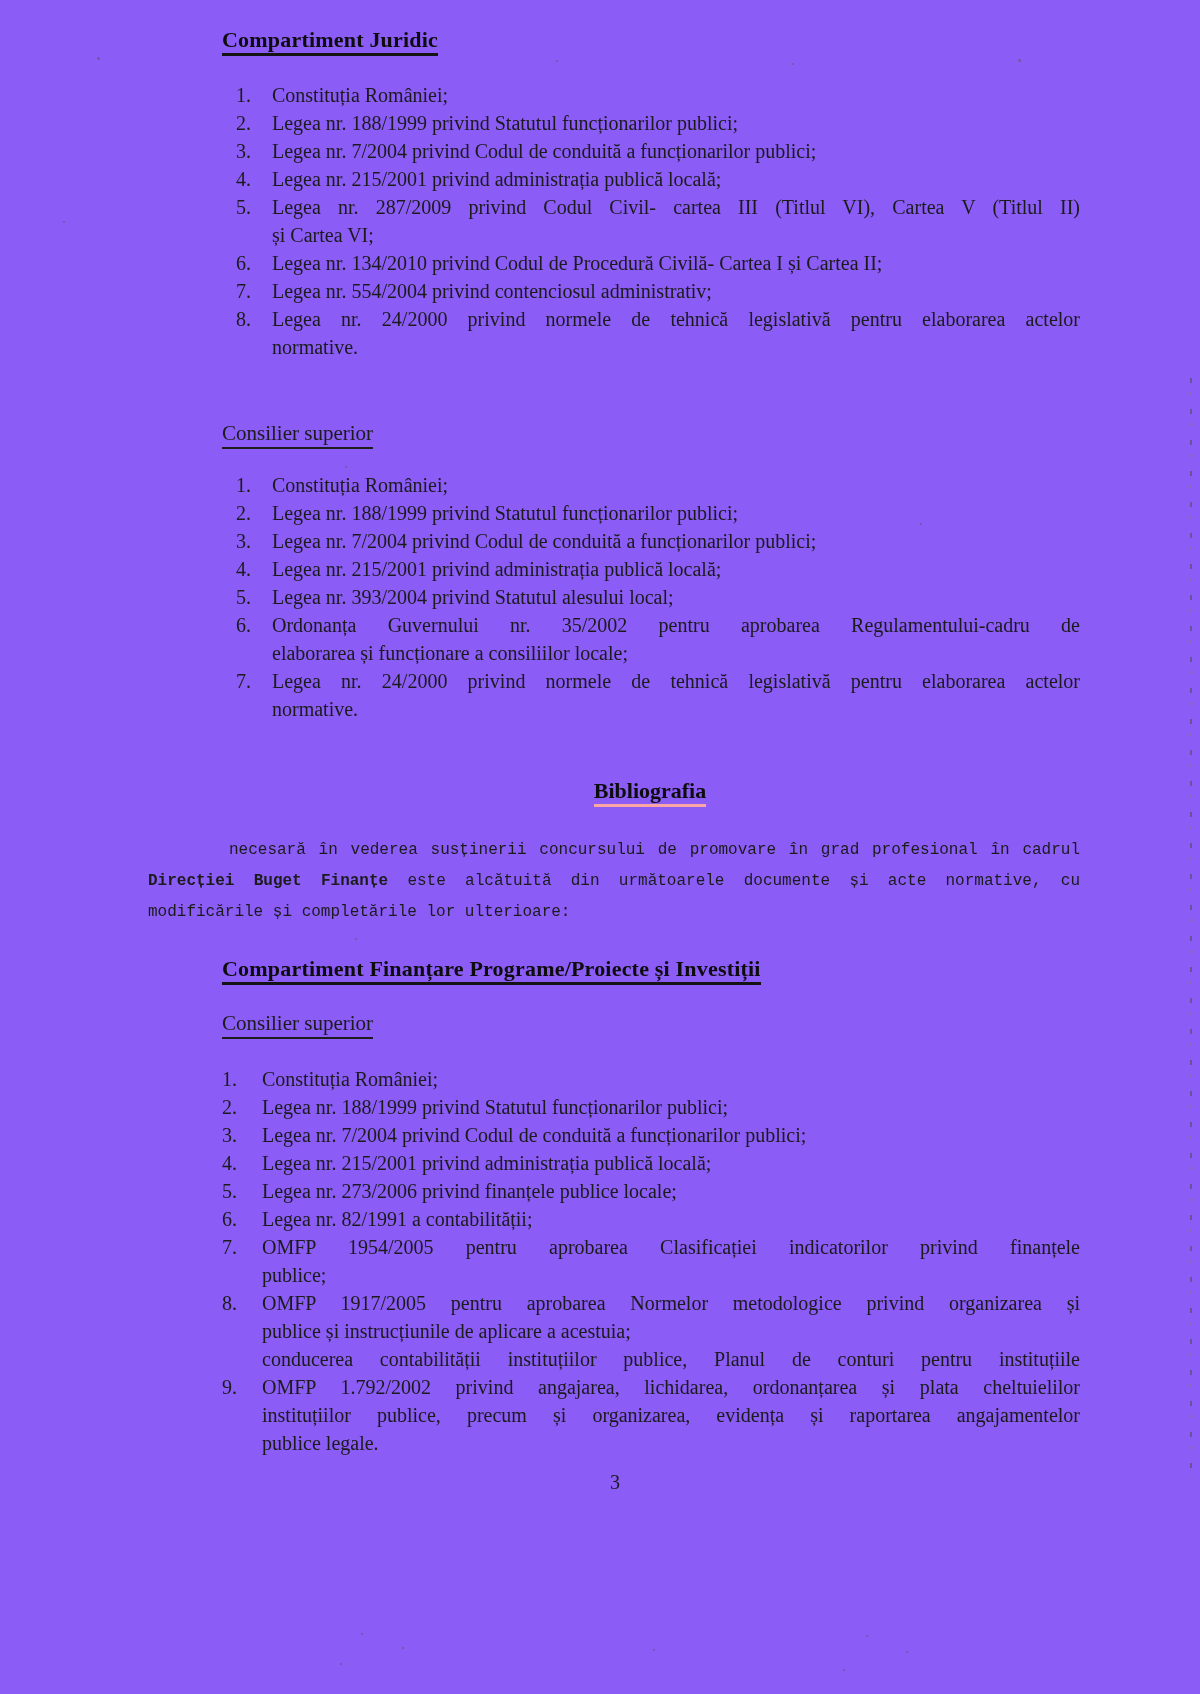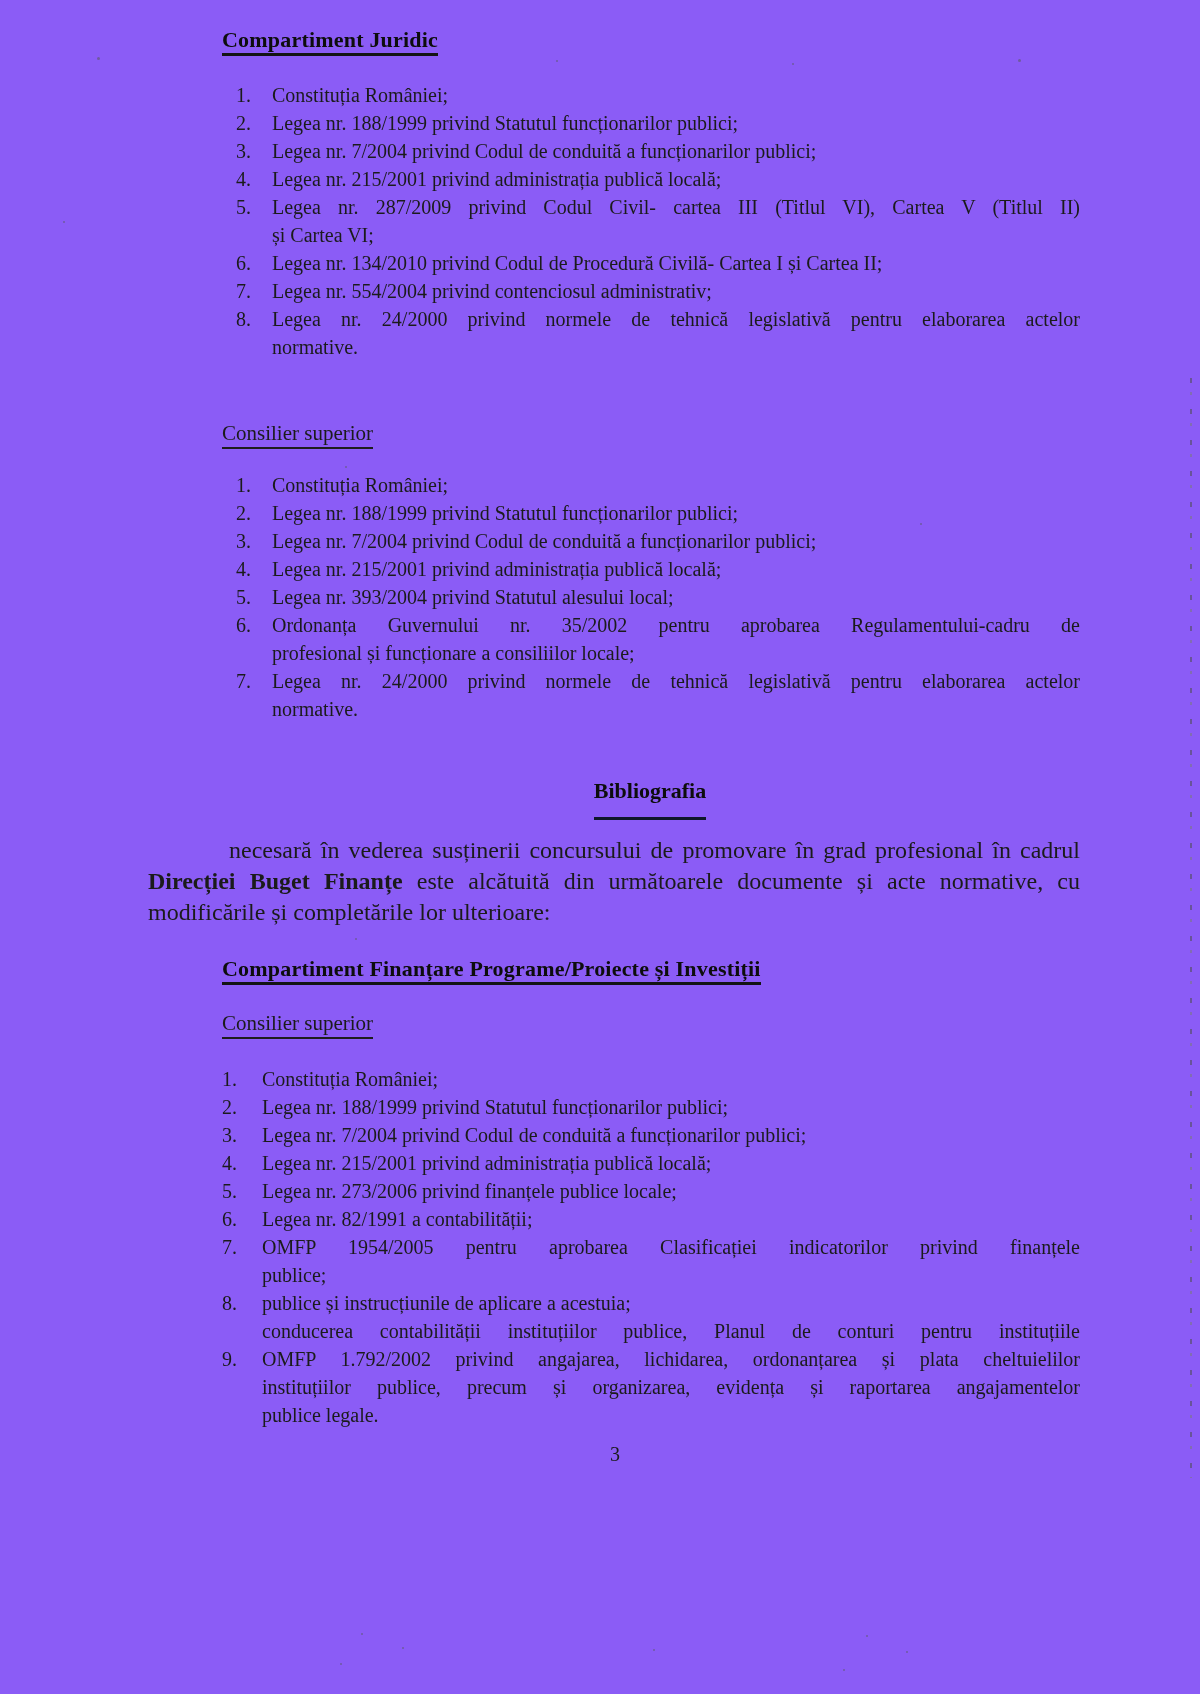--- a/index.html
+++ b/index.html
@@ -33,23 +33,23 @@
   
   ol.law-list{list-style:none;margin:0;padding:0;margin-left:236px;width:844px;font-size:20px;line-height:28px;}
   ol.law-list.shift{margin-left:222px;width:858px;}
   ol.law-list li{position:relative;padding-left:36px;box-sizing:border-box;}
   ol.law-list.shift li{padding-left:40px;}
   ol.law-list .num{position:absolute;left:0;top:0;}
   .line{line-height:28px;}
   .line.just{text-align:justify;text-align-last:justify;}
   
   .biblio-title{margin-left:100px;width:1100px;text-align:center;font-size:22px;font-weight:bold;line-height:28px;height:28px;color:#0d0d0d;}
-  .biblio-title .u{border-bottom:3px solid #0f172a;padding-bottom:14px;}
-  
-  .para{margin-left:148px;width:932px;font-size:24px;}
+  .biblio-title .u{border-bottom:3px solid #fca5a5;padding-bottom:1px;}
+  
+  .para{margin-left:148px;width:932px;font-size:16px;font-family:Liberation Mono, monospace;}
   .para .pline{line-height:31px;}
   .para .pline.just{text-align:justify;text-align-last:justify;}
   .para .pline.indent{text-indent:81px;}
   .para b{font-weight:bold;}
   
   .page-number{margin-left:100px;width:1030px;text-align:center;font-size:20px;line-height:26px;}
   
   .dash-line{position:absolute;left:1190px;top:378px;width:2px;height:1100px;
     background-image:repeating-linear-gradient(to bottom,#4c4c4c 0 5px,transparent 5px 14px,#7a7a7a 14px 17px,transparent 17px 31px);
     opacity:.55;}
@@ -120,21 +120,21 @@
         <span class="num">4.</span>
         <div class="line">Legea nr. 215/2001 privind administrația publică locală;</div>
       </li>
       <li>
         <span class="num">5.</span>
         <div class="line">Legea nr. 393/2004 privind Statutul alesului local;</div>
       </li>
       <li>
         <span class="num">6.</span>
         <div class="line just">Ordonanța Guvernului nr. 35/2002 pentru aprobarea Regulamentului-cadru de</div>
-        <div class="line">profesional și funcționare a consiliilor locale;</div>
+        <div class="line">elaborarea și funcționare a consiliilor locale;</div>
       </li>
       <li>
         <span class="num">7.</span>
         <div class="line just">Legea nr. 24/2000 privind normele de tehnică legislativă pentru elaborarea actelor</div>
         <div class="line">normative.</div>
       </li>
     </ol>
 
   <div class="biblio-title" id="biblio"><span class="u">Bibliografia</span></div>
 
@@ -173,20 +173,21 @@
         <span class="num">6.</span>
         <div class="line">Legea nr. 82/1991 a contabilității;</div>
       </li>
       <li>
         <span class="num">7.</span>
         <div class="line just">OMFP 1954/2005 pentru aprobarea Clasificației indicatorilor privind finanțele</div>
         <div class="line">publice;</div>
       </li>
       <li>
         <span class="num">8.</span>
+        <div class="line just">OMFP 1917/2005 pentru aprobarea Normelor metodologice privind organizarea și</div>
         <div class="line">publice și instrucțiunile de aplicare a acestuia;</div>
         <div class="line just">conducerea contabilității instituțiilor publice, Planul de conturi pentru instituțiile</div>
       </li>
       <li>
         <span class="num">9.</span>
         <div class="line just">OMFP 1.792/2002 privind angajarea, lichidarea, ordonanțarea și plata cheltuielilor</div>
         <div class="line just">instituțiilor publice, precum și organizarea, evidența și raportarea angajamentelor</div>
         <div class="line">publice legale.</div>
       </li>
     </ol>

